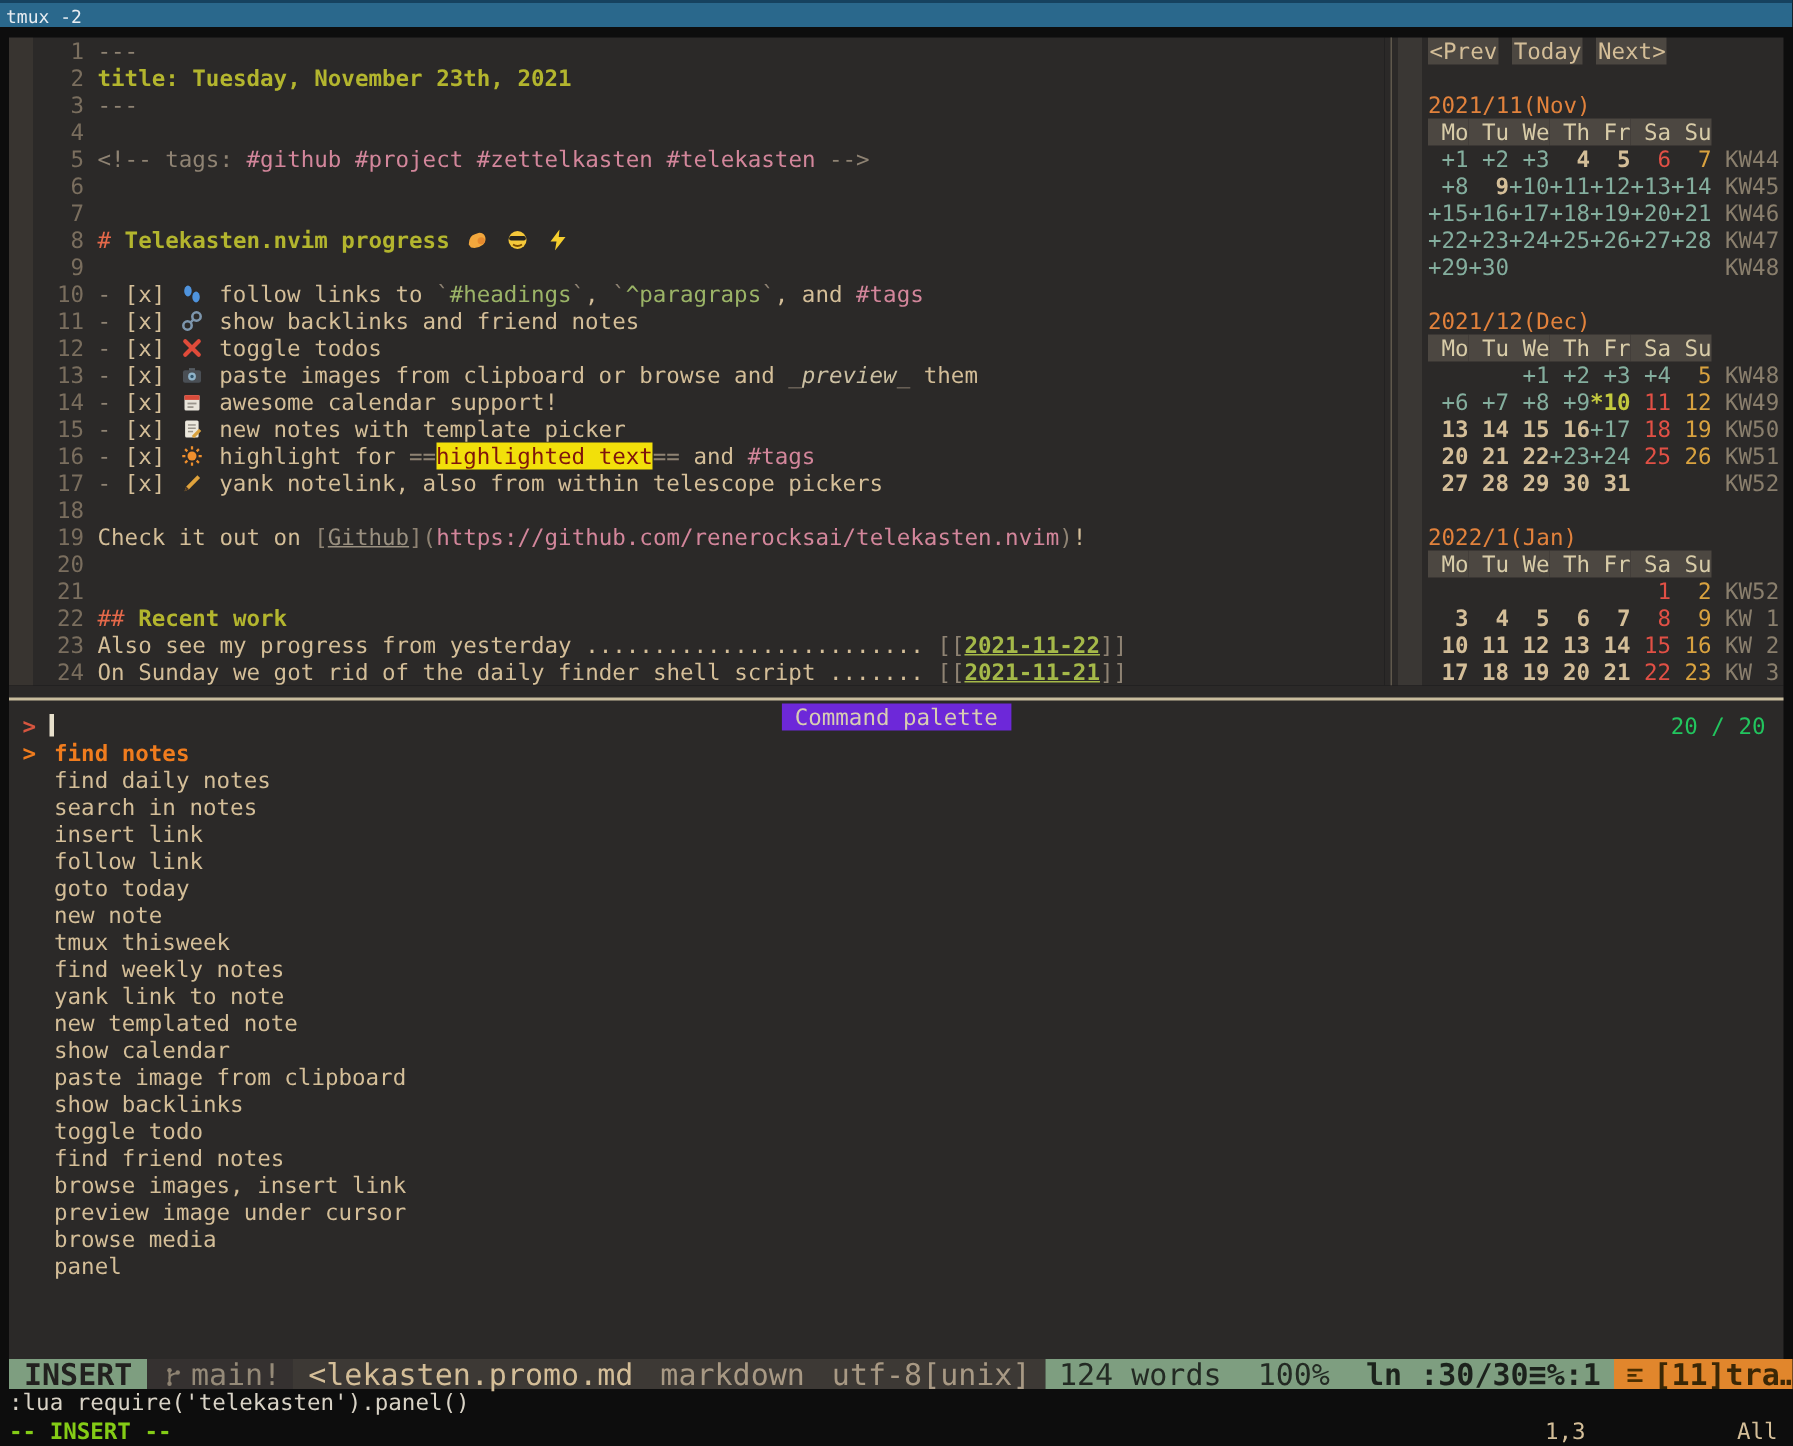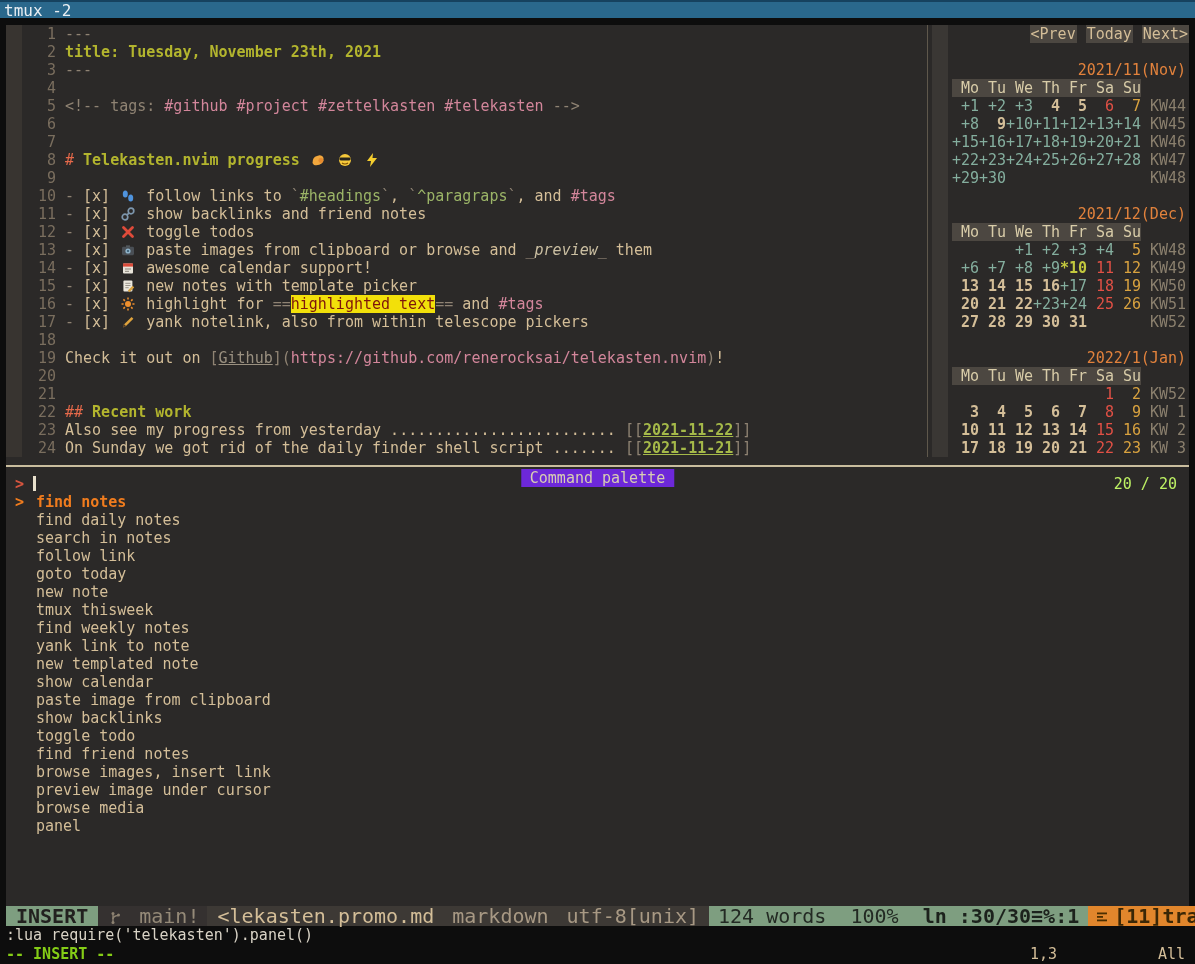--- a/index.html
+++ b/index.html
@@ -1,36 +1,36 @@
 <!DOCTYPE html>
 <html><head>
 <meta charset="utf-8">
 <style>
   * { box-sizing: border-box; margin: 0; padding: 0; }
   html,body { width:1195px; height:964px; overflow:hidden; background:#0d0d0d;
     font-family:"DejaVu Sans Mono", monospace; font-size:15px; line-height:18px; }
   .tmux-bar { height:18px; background:#2a688c; border-top:2px solid #16425f;
-    color:#e9eef2; font-size:16px; padding-left:4px; }
+    color:#e9eef2; font-size:12px; padding-left:4px; }
   .screen { margin:7px 6px 0 6px; width:1183px; }
   .main-row { display:flex; height:432px; }
   
   .editor { flex:1 1 auto; background:#2b2928; position:relative; padding-left:16px; overflow:hidden; }
   .fold-strip { position:absolute; left:0; top:0; width:16px; height:100%; background:#383430; }
   .ed-row { height:18px; white-space:pre; }
   .num { display:inline-block; width:43px; padding-right:9px; text-align:right; color:#7a6e5e; }
   .txt { white-space:pre; }
   .vsep { width:9px; background:#2b2928; position:relative; }
   .vsep::before { content:""; position:absolute; left:4px; top:0; bottom:0; width:1px; background:#5f584c; }
   
   .calendar { width:257px; background:#2b2928; position:relative; padding-left:20px; overflow:hidden; }
   .cal-strip { position:absolute; left:0; top:0; width:16px; height:100%; background:#3a3734; }
   .cal-row { height:18px; white-space:pre; }
-  .cal-btns { display:flex; justify-content:flex-end; gap:9px; }
+  .cal-btns { display:flex; padding-right:44px; gap:9px; }
   .cal-btn { background:#4c4741; color:#d4be98; padding:0 1px; }
-  .cal-title { color:#e2823c; text-align:right; width:234px; }
+  .cal-title { color:#e2823c; text-align:left; width:234px; }
   .cell { display:inline-block; width:27px; text-align:right; white-space:pre; }
   .hd-row .cell { background:#4c4741; color:#d8cca8; }
   .kw { color:#8a7f6d; margin-left:9px; }
   .d-wd { color:#d4be98; font-weight:bold; }
   .d-pl { color:#84ae9e; }
   .d-sa { color:#e15045; }
   .d-su { color:#d9a23f; }
   .d-td { color:#c3c93e; font-weight:bold; }
   
   .c-fg { color:#d4be98; } .c-cm { color:#8f8373; }
@@ -44,29 +44,29 @@
   .em { display:inline-block; width:18px; text-align:center; }
   .em svg { vertical-align:-2px; }
   
   .palette { height:449px; background:#2b2928; position:relative; }
   .pal-border { height:18px; position:relative; }
   .pal-border::before { content:""; position:absolute; left:0; right:0; top:8px; height:2px; background:#c9bd9e; }
   .pal-title { position:absolute; left:50%; transform:translateX(-50%); top:12px; background:#6d28d9; padding:0 9px; color:#d8cdb2; }
   .pal-prompt { height:18px; padding-left:9px; position:relative; }
   .pr { color:#d6553f; font-weight:bold; margin-right:9px; }
   .cursor { display:inline-block; width:3px; height:15px; background:#e8e0cc; vertical-align:-2px; }
-  .counter { position:absolute; right:12px; top:0; color:#bef264;margin-left:36px; }
+  .counter { position:absolute; right:12px; top:0; color:#22c55e;margin-left:36px; }
   .pal-item { height:18px; padding-left:9px; white-space:pre; color:#d4be98; }
   .pal-item .mark { display:inline-block; width:21px; color:#f07c1e; font-weight:bold; }
   .pal-item.sel { color:#f07c1e; font-weight:bold; }
   
   .statusline { margin:0 6px; width:1183px; height:20px; background:#2b2928; display:flex; align-items:stretch; font-size:20px; }
   .statusline > span { display:flex; align-items:center; white-space:pre; }
   .sl-mode { background:#7e9e80; color:#22211f; font-weight:bold; padding:0 10px; }
-  .sl-branch { background:#353130; color:#958a78; padding:0 8px; gap:15px; }
+  .sl-branch { background:#353130; color:#958a78; padding:0 8px; gap:3px; }
   .sl-mid { background:#3d3935; padding:0 10px; gap:18px; }
   .sl-file { color:#d4be98; }
   .sl-dim { color:#a89984; }
   .sl-words { background:#7e9e80; color:#232a23; padding:0 9px; }
   .sl-words b { color:#1c221c; }
   .sl-orange { background:#e1862c; color:#3a2706; font-weight:bold; padding:0 8px; gap:6px; }
   .sl-cal { color:#f97316; margin-left:27px; }
   
   .cmdline { height:19px; padding-left:6px; color:#d9d3c6; white-space:pre; }
   .msgline { height:19px; padding-left:6px; position:relative; }
@@ -200,20 +200,21 @@
       <span class="pal-title">Command palette</span>
     </div>
     <div class="pal-prompt">
       <span class="pr">&gt;</span><span class="cursor"></span>
       <span class="counter">20 / 20</span>
     </div>
     <div>
         <div class="pal-item sel"><span class="mark">&gt;</span><span>find notes</span></div>
         <div class="pal-item"><span class="mark"> </span><span>find daily notes</span></div>
         <div class="pal-item"><span class="mark"> </span><span>search in notes</span></div>
+        <div class="pal-item"><span class="mark"> </span><span>insert link</span></div>
         <div class="pal-item"><span class="mark"> </span><span>follow link</span></div>
         <div class="pal-item"><span class="mark"> </span><span>goto today</span></div>
         <div class="pal-item"><span class="mark"> </span><span>new note</span></div>
         <div class="pal-item"><span class="mark"> </span><span>tmux thisweek</span></div>
         <div class="pal-item"><span class="mark"> </span><span>find weekly notes</span></div>
         <div class="pal-item"><span class="mark"> </span><span>yank link to note</span></div>
         <div class="pal-item"><span class="mark"> </span><span>new templated note</span></div>
         <div class="pal-item"><span class="mark"> </span><span>show calendar</span></div>
         <div class="pal-item"><span class="mark"> </span><span>paste image from clipboard</span></div>
         <div class="pal-item"><span class="mark"> </span><span>show backlinks</span></div>

